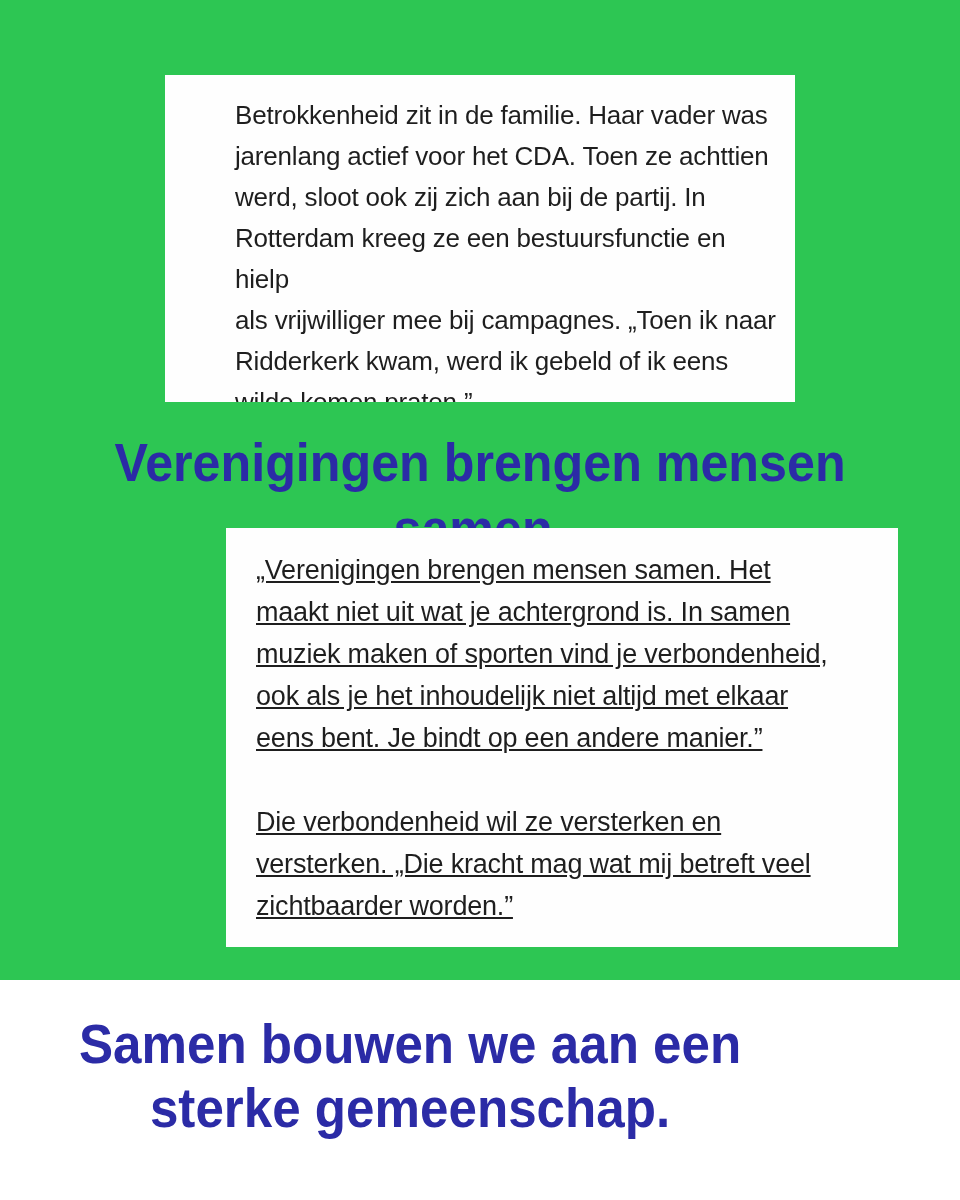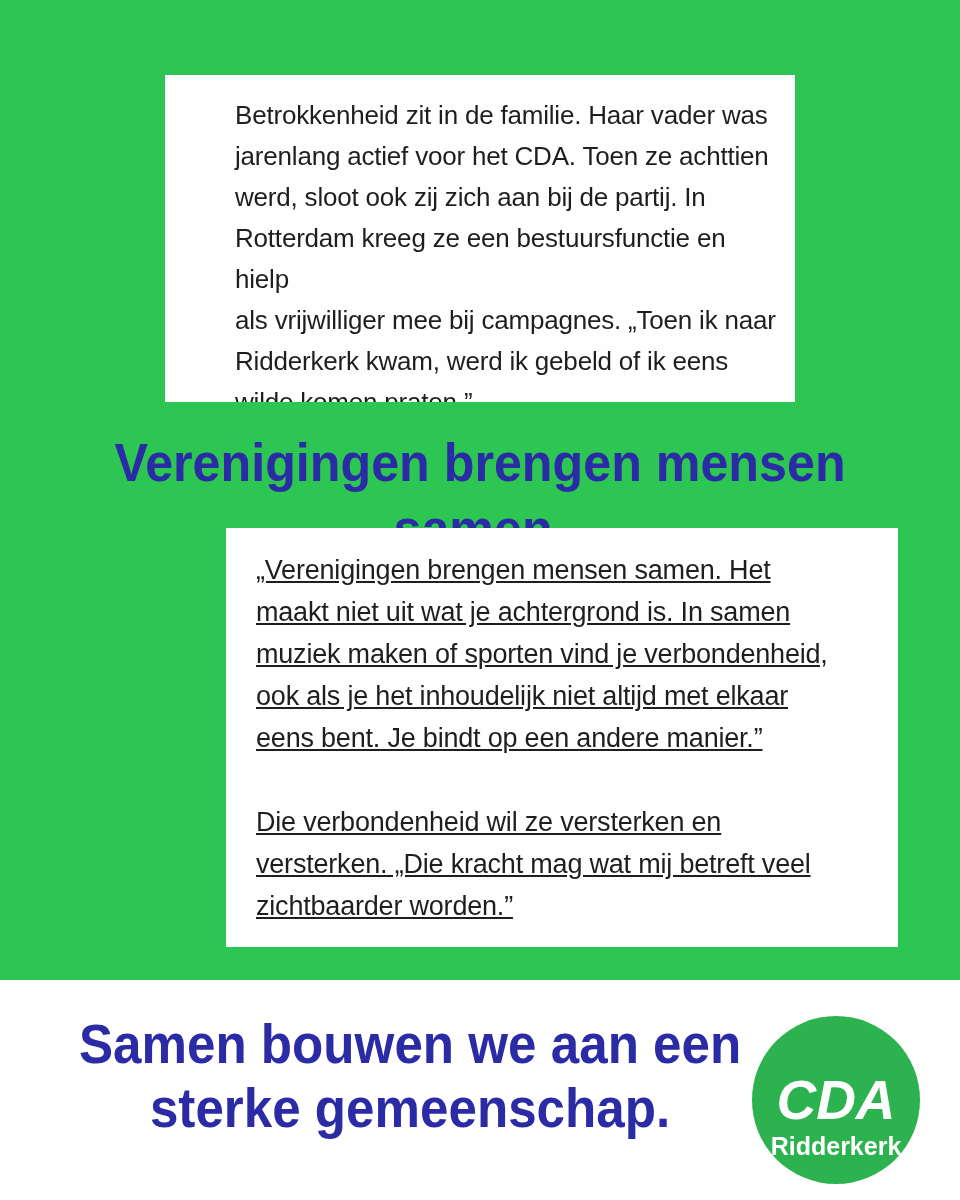--- a/index.html
+++ b/index.html
@@ -168,19 +168,15 @@
 versterken. „Die kracht mag wat mij betreft veel
 zichtbaarder worden.”</p>
   </section>
 
   <footer class="footer">
     <div class="slogan">
       <span class="condense">Samen bouwen we aan een
 sterke gemeenschap.</span>
     </div>
 
-    <div class="logo">
-      <div class="logo-acronym">CDA</div>
-      <div class="logo-location">Ridderkerk</div>
-    </div>
   </footer>
 
 </div>
 
 </body></html>

